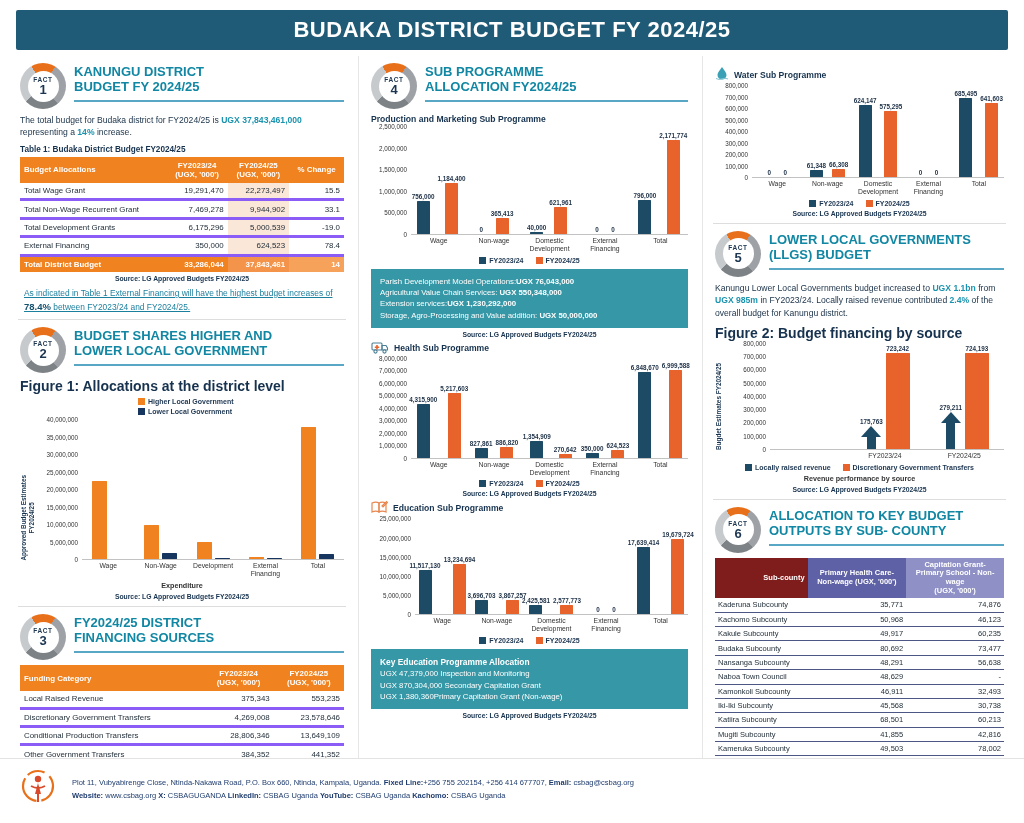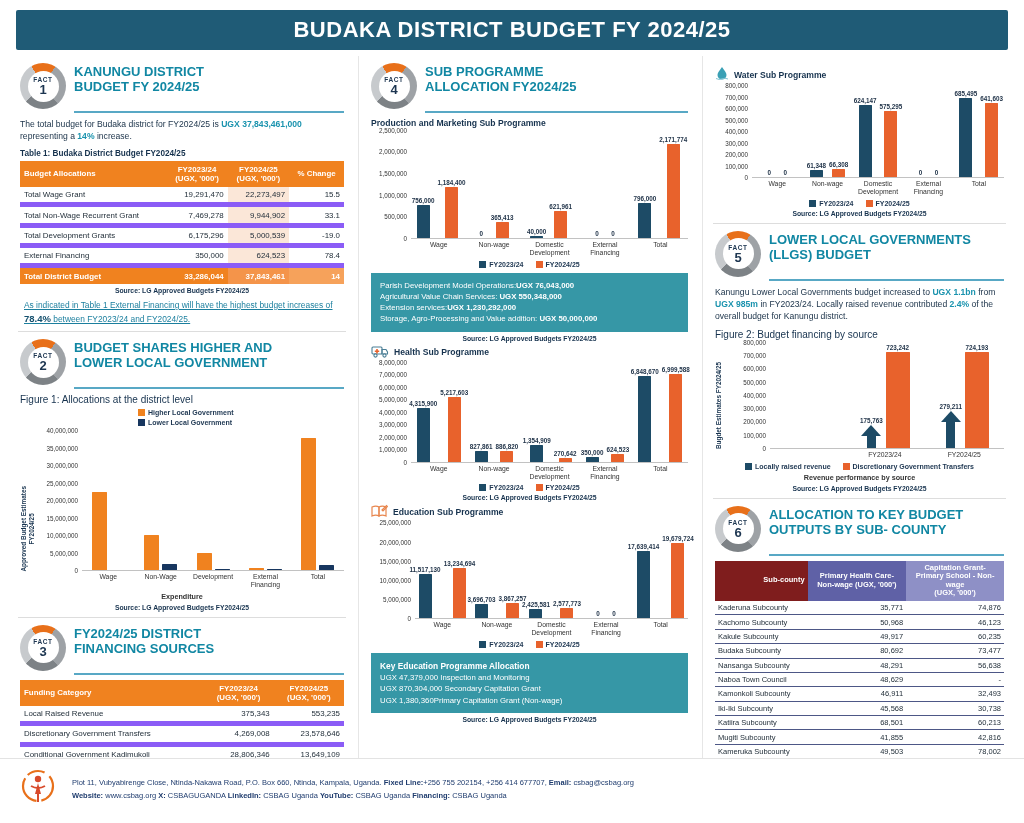--- a/index.html
+++ b/index.html
@@ -18,35 +18,35 @@
   
   .fact-header{display:flex;gap:8px;align-items:flex-start;margin-bottom:5px;}
   .badge{width:46px;height:46px;border-radius:50%;flex:none;
          background:conic-gradient(from -30deg,#e8701a 0 62deg,#9ea2a6 62deg 170deg,#7d8286 170deg 258deg,#c7cacd 258deg 360deg);
          display:flex;align-items:center;justify-content:center;}
   .badge-inner{width:31px;height:31px;border-radius:50%;background:#fff;display:flex;flex-direction:column;
                align-items:center;justify-content:center;color:#1c3550;font-weight:bold;}
   .badge-word{font-size:6.5px;letter-spacing:.6px;}
   .badge-num{font-size:13px;line-height:1;}
   .fact-title{flex:1;margin:2px 0 0;color:#1187a3;font-weight:bold;font-size:13px;line-height:1.15;
-              white-space:pre-line;border-bottom:2px solid #58a8c5;padding-bottom:16px;}
+              white-space:pre-line;border-bottom:2px solid #58a8c5;padding-bottom:5px;}
   
   .intro{font-size:8.6px;line-height:1.45;color:#20374d;margin:2px 0 6px;}
   .b{font-weight:bold;}
   .tcap{font-size:8.2px;font-weight:bold;color:#16324e;margin:4px 0 3px;}
   .source{font-size:6.8px;font-weight:bold;color:#16324e;text-align:center;margin-top:3px;}
   .note{font-size:8.4px;line-height:1.4;color:#1b7f9e;margin:6px 4px 0;text-decoration:underline;}
   .note .b{color:#14506e;font-size:9.5px;}
   
   table{border-collapse:collapse;width:100%;}
   .tbl-orange{font-size:7.9px;}
   .tbl-orange th{background:#f0821f;color:#fff;font-weight:bold;padding:4px 4px;white-space:pre-line;
                  text-align:center;vertical-align:middle;line-height:1.15;}
   .tbl-orange th:first-child{text-align:left;}
-  .tbl-orange td{padding:3.2px 4px;border-bottom:5px solid #8b5cf6;text-align:right;color:#1d2a35;}
+  .tbl-orange td{padding:3.2px 4px;border-bottom:3px solid #8b5cf6;text-align:right;color:#1d2a35;}
   .tbl-orange td:first-child{text-align:left;}
   .tbl-orange.shade3 td:nth-child(3){background:#fbe7d8;}
   .tbl-orange tr.total td{background:#f0821f;color:#fff;font-weight:bold;border-bottom:none;}
   .tbl-orange.shade3 tr.total td:nth-child(3){background:#f4944a;}
   .tbl-orange tr.total td:last-child{background:#f6a25b;}
   
   .tbl-purple{font-size:7.5px;}
   .tbl-purple th{color:#fff;font-weight:bold;padding:3px 3px;white-space:pre-line;text-align:center;
                  vertical-align:middle;line-height:1.15;}
   .tbl-purple th:nth-child(1){background:#7f1d1d;text-align:right;}
@@ -77,21 +77,21 @@
   .legend.stack{flex-direction:column;gap:3px;align-items:flex-start;margin-left:118px;margin-bottom:4px;}
   .lg-item{display:flex;align-items:center;gap:3px;}
   .sw{width:7px;height:7px;display:inline-block;flex:none;}
   
   .keybox{background:#3697a6;color:#fff;padding:7px 9px;margin-top:5px;font-size:7.8px;line-height:1.45;}
   .keybox .kb-title{font-weight:bold;font-size:8.4px;}
   
   .footer{position:absolute;left:0;right:0;bottom:0;padding:7px 16px 9px;border-top:1px solid #e3e3e3;
           display:flex;align-items:center;gap:12px;background:#fff;}
   .footer-text{font-size:7.5px;color:#1f3c6e;line-height:1.7;}
-  .figcap{font-size:10px;font-weight:normal;color:#16324e;margin:3px 0 2px;}
+  .figcap{font-size:14px;font-weight:bold;color:#16324e;margin:3px 0 2px;}
 </style>
 </head>
 <body>
 
 <div class="page">
 
   <header class="topbar">
     <h1>BUDAKA DISTRICT BUDGET FY 2024/25</h1>
   </header>
 
@@ -278,21 +278,21 @@
                 <td>Local Raised Revenue</td>
                 <td>375,343</td>
                 <td>553,235</td>
               </tr>
               <tr>
                 <td>Discretionary Government Transfers</td>
                 <td>4,269,008</td>
                 <td>23,578,646</td>
               </tr>
               <tr>
-                <td>Conditional Government Kadimukoli</td>
+                <td>Conditional Production Transfers</td>
                 <td>28,806,346</td>
                 <td>13,649,109</td>
               </tr>
               <tr>
                 <td>Other Government Transfers</td>
                 <td>384,352</td>
                 <td>441,352</td>
               </tr>
               <tr>
                 <td>External Financing</td>
@@ -904,17 +904,17 @@
     <span>
       <svg width="44" height="44" viewBox="0 0 44 44">
         <circle cx="22" cy="20" r="15" fill="none" stroke="#e8701a" stroke-width="2.2" stroke-dasharray="20 5 30 4 18 6"></circle>
         <circle cx="22" cy="13" r="3.2" fill="#d84a2b"></circle>
         <path d="M22 17 L19 28 L21 28 L21 36 L23 36 L23 28 L25 28 Z" fill="#d84a2b"></path>
         <path d="M15 20 Q22 24 29 20" fill="none" stroke="#d84a2b" stroke-width="2"></path>
       </svg>
     </span>
     <div class="footer-text">
       <div><span>Plot 11, Vubyabirenge Close, Ntinda-Nakawa Road,    P.O. Box 660, Ntinda, Kampala, Uganda.    </span><span class="b">Fixed Line:</span><span>+256 755 202154, +256 414 677707,    </span><span class="b">Email:</span><span> csbag@csbag.org</span></div>
-      <div><span class="b">Website:</span><span> www.csbag.org    </span><span class="b">X:</span><span> CSBAGUGANDA         </span><span class="b">LinkedIn:</span><span> CSBAG Uganda     </span><span class="b">YouTube:</span><span> CSBAG Uganda     </span><span class="b">Financing:</span><span> CSBAG Uganda</span></div>
+      <div><span class="b">Website:</span><span> www.csbag.org    </span><span class="b">X:</span><span> CSBAGUGANDA         </span><span class="b">LinkedIn:</span><span> CSBAG Uganda     </span><span class="b">YouTube:</span><span> CSBAG Uganda     </span><span class="b">Kachomo:</span><span> CSBAG Uganda</span></div>
     </div>
   </footer>
 
 </div>
 
 </body></html>

